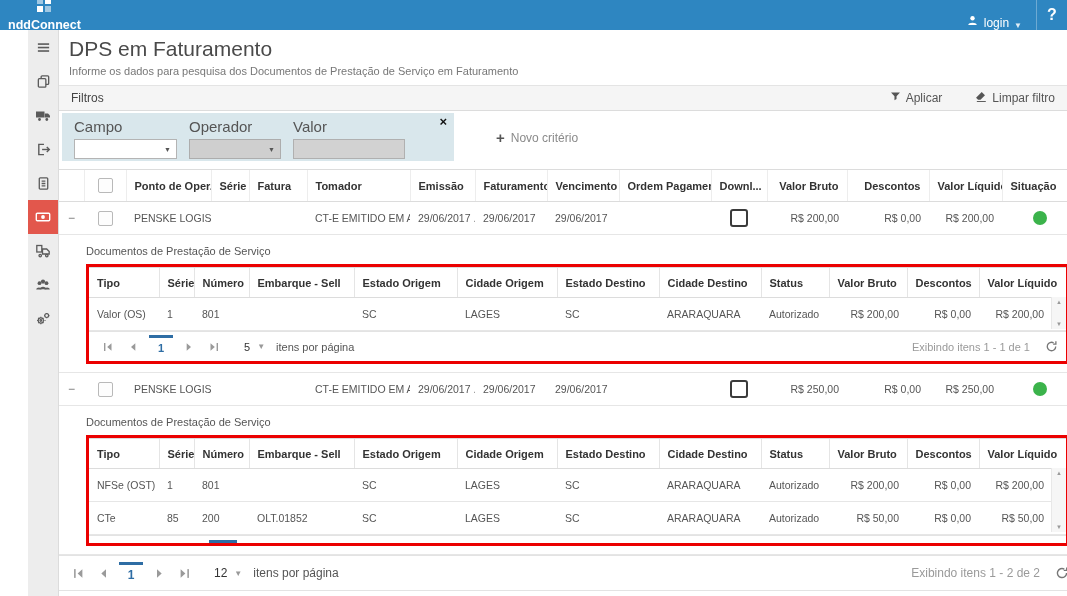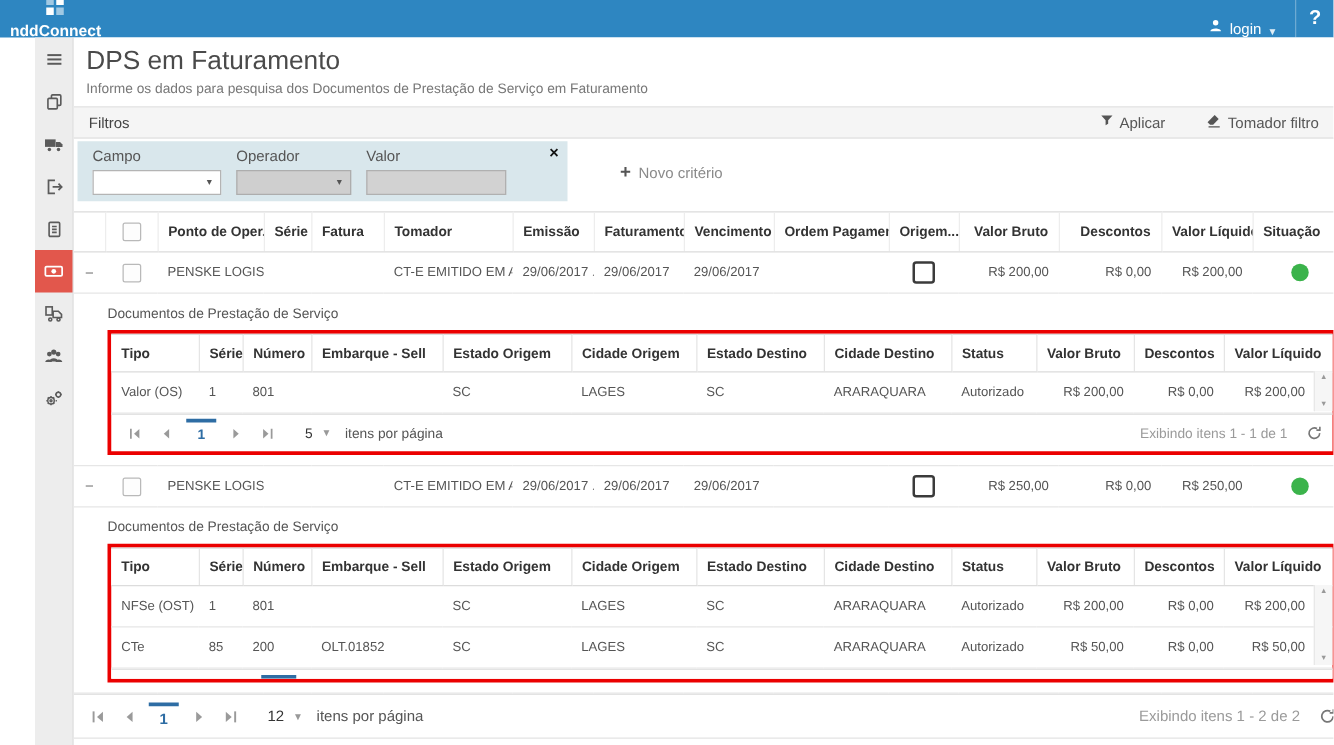--- a/index.html
+++ b/index.html
@@ -33,21 +33,21 @@
   .page-subtitle{font-size:11px;color:#777;margin:0 0 8px;}
 
   
   .filters-bar{height:26px;background:#f5f5f5;border-top:1px solid #e4e4e4;border-bottom:1px solid #dcdcdc;
     display:flex;align-items:center;padding:0 12px;font-size:12px;color:#444;box-sizing:border-box;}
   .fb-actions{margin-left:auto;display:flex;gap:32px;align-items:center;color:#555;}
   .fb-btn{display:inline-flex;align-items:center;gap:5px;font-size:12px;}
   .filter-row{height:56px;display:flex;align-items:flex-start;background:#fff;}
   .filter-panel{margin:2px 0 0 3px;width:392px;height:48px;background:#d9e7ec;position:relative;
     display:flex;gap:12px;padding:5px 10px 0 12px;box-sizing:border-box;}
-  .fgroup .flabel{font-size:12px;color:#555;display:block;margin-bottom:4px;}
+  .fgroup .flabel{font-size:15px;color:#555;display:block;margin-bottom:4px;}
   .sel{height:20px;background:#fff;border:1px solid #b4b4b4;width:103px;display:flex;align-items:center;
     justify-content:space-between;padding:0 5px;font-size:11px;box-sizing:border-box;}
   .sel.disabled{background:#cfcfcf;border-color:#adadad;width:92px;}
   .sel .chev{font-size:7px;color:#555;}
   .txt.disabled{height:20px;width:112px;background:#d2d2d2;border:1px solid #b0b0b0;box-sizing:border-box;}
   .panel-close{position:absolute;top:2px;right:7px;font-size:13px;font-weight:bold;color:#111;line-height:13px;}
   .new-criteria{display:flex;align-items:center;gap:6px;margin-left:42px;margin-top:18px;font-size:12px;color:#8a8a8a;}
   .plus-glyph{color:#555;font-weight:bold;font-size:15px;}
 
   
@@ -242,21 +242,21 @@
             </span>
             <span>Aplicar</span>
           </span>
           <span class="fb-btn">
             <span>
               <svg width="13" height="13" viewBox="0 0 16 16" fill="#555">
                   <path d="M9.5 2.5l4 4-5.5 5.5H5l-2.5-2.5z"></path>
                   <path d="M3.5 13.5h11v1.2h-11z"></path>
                 </svg>
             </span>
-            <span>Tomador filtro</span>
+            <span>Limpar filtro</span>
           </span>
         </div>
       </div>
 
       <div class="filter-row">
         <div class="filter-panel">
           <div class="fgroup">
             <span class="flabel">Campo</span>
             <div class="sel">
               <span></span>
@@ -306,21 +306,21 @@
               <th></th>
               <th class="center"><span class="cb"></span></th>
               <th>Ponto de Oper...</th>
               <th>Série</th>
               <th>Fatura</th>
               <th>Tomador</th>
               <th>Emissão</th>
               <th>Faturamento</th>
               <th><span>Vencimento</span></th>
               <th>Ordem Pagamento</th>
-              <th>Origem...</th>
+              <th>Downl...</th>
               <th class="num">Valor Bruto</th>
               <th class="num">Descontos</th>
               <th class="num">Valor Líquido</th>
               <th>Situação</th>
             </tr>
           </thead>
           <tbody>
 
             <tr>
               <td class="center"><span class="collapse-toggle">−</span></td>

